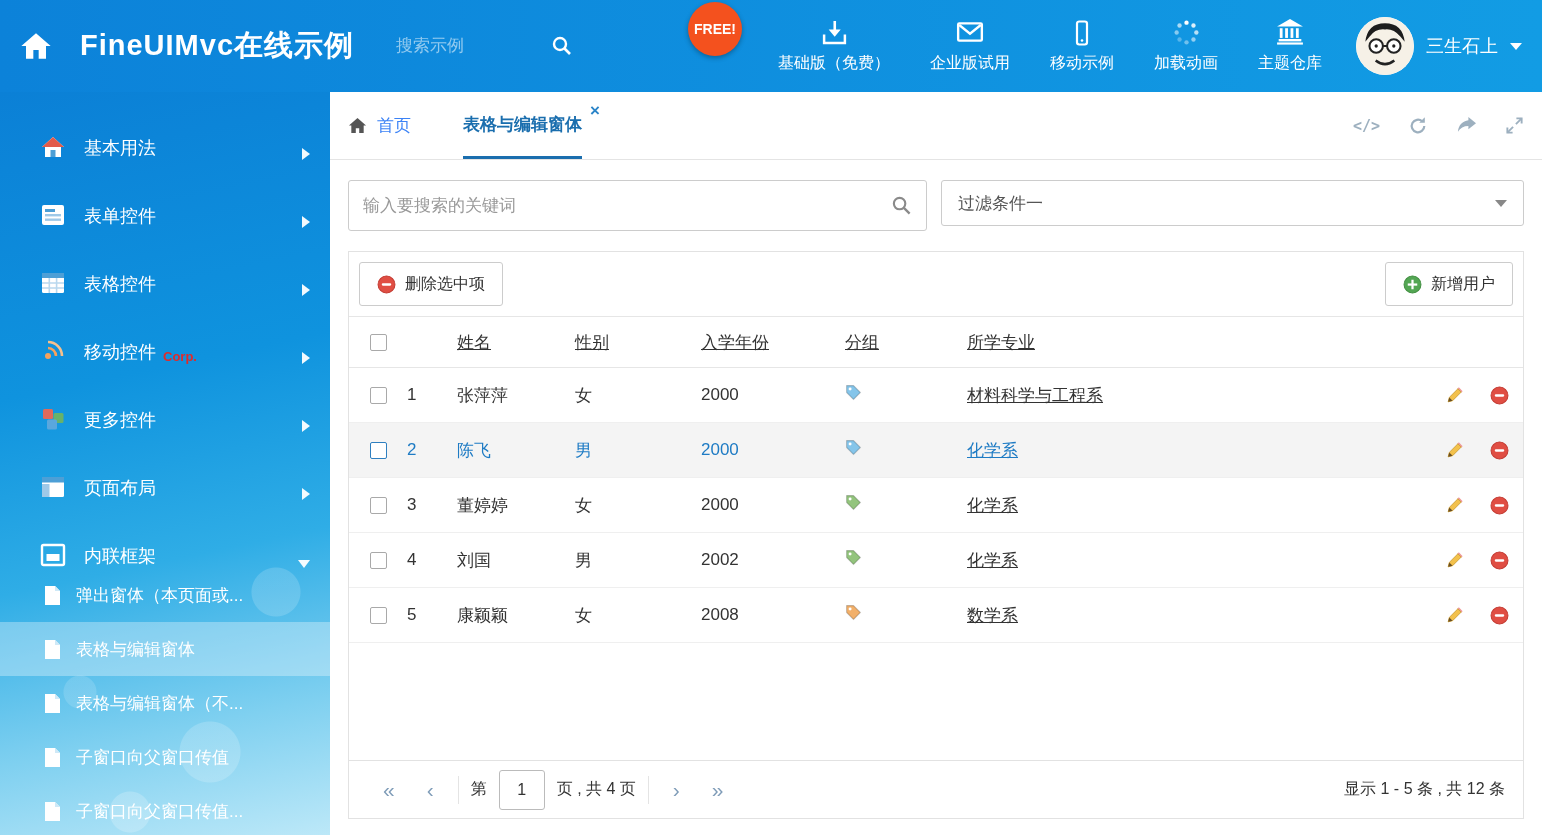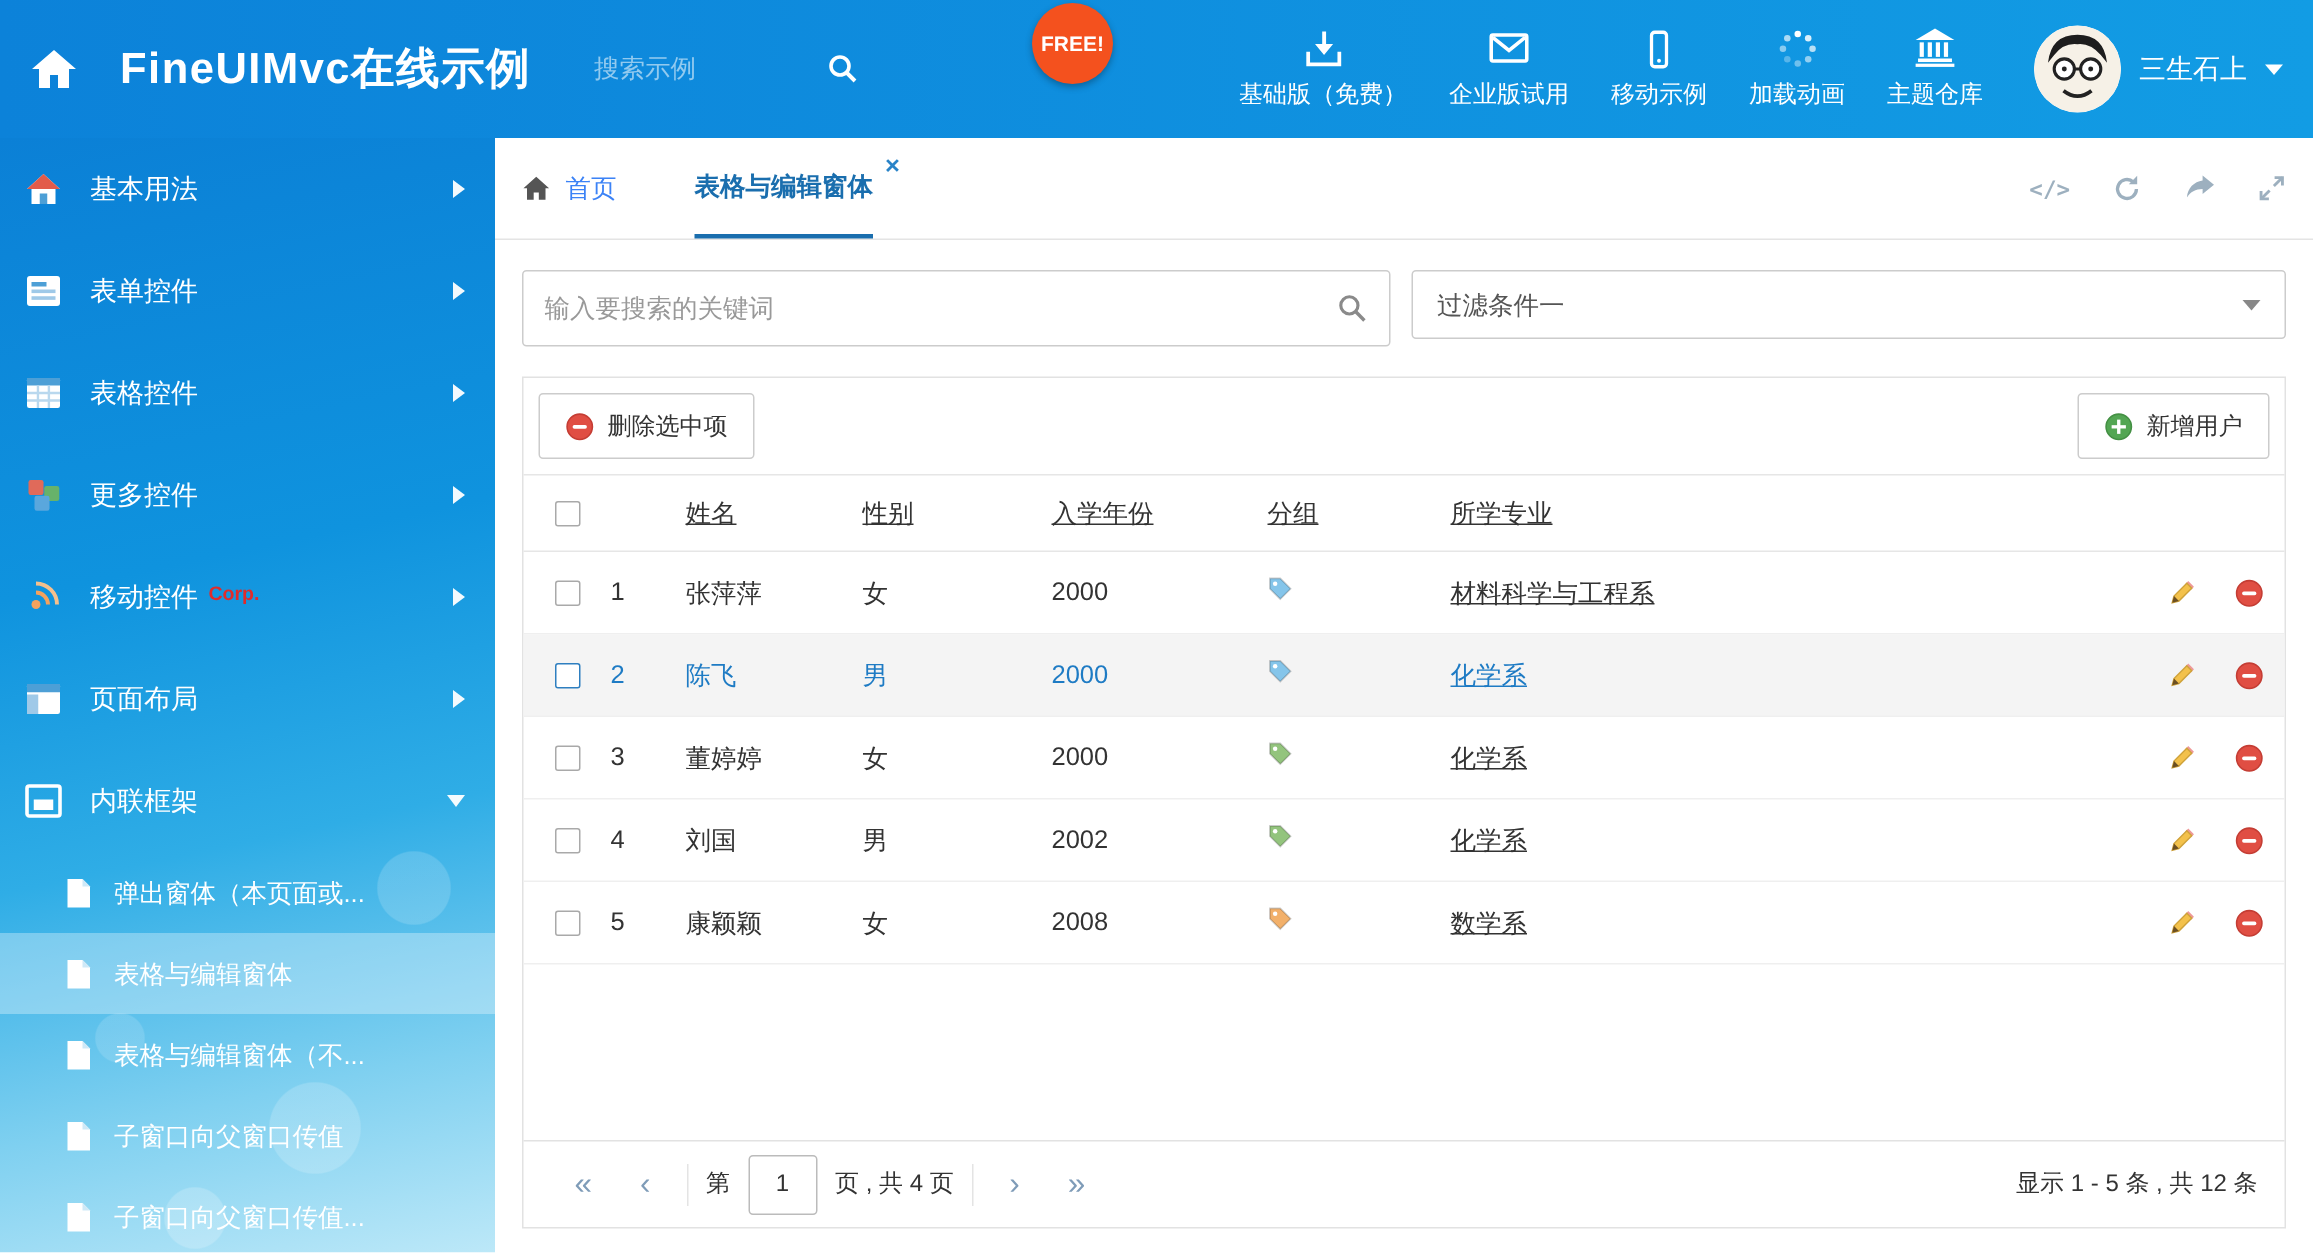--- a/index.html
+++ b/index.html
@@ -11,37 +11,37 @@
     background:linear-gradient(90deg,#0c82d9,#129ce4); color:#fff;
     display:flex; align-items:center; padding:0 20px; z-index:5; }
   .hicon { width:32px; height:32px; display:inline-flex; }
   .title { font-size:29px; font-weight:bold; margin-left:28px; letter-spacing:1px; }
   .hsearch { margin-left:42px; display:flex; align-items:center; gap:10px; }
   .hsearch input { background:transparent; border:none; outline:none; color:#fff; font-size:17px; width:145px; }
   .hsearch input::placeholder { color:rgba(255,255,255,.55); }
   .free { position:absolute; left:688px; top:2px; width:54px; height:54px; border-radius:50%;
     background:#f4511e; display:flex; align-items:center; justify-content:center;
     font-size:14px; font-weight:bold; box-shadow:0 2px 5px rgba(0,0,0,.3); z-index:6; }
-  .hnav { margin-left:auto; display:flex; gap:28px; margin-right:34px; }
+  .hnav { margin-left:auto; display:flex; gap:40px; margin-right:34px; }
   .hnav-item { display:flex; flex-direction:column; align-items:center; gap:7px; font-size:16px; cursor:pointer; }
   .nicon { height:28px; display:inline-flex; align-items:flex-end; }
   .user { display:flex; align-items:center; gap:12px; cursor:pointer; }
   .avatar { width:58px; height:58px; border-radius:50%; overflow:hidden; background:#fff; flex:none; }
   .uname { font-size:18px; }
   .wcaret { width:0; height:0; border-left:6px solid transparent; border-right:6px solid transparent; border-top:7px solid #fff; }
 
   
   .sidebar { position:absolute; top:92px; left:0; width:330px; height:743px; color:#fff;
     background:
       radial-gradient(circle at 276px 500px, rgba(255,255,255,.16) 0 24px, transparent 25px),
       radial-gradient(circle at 80px 600px, rgba(255,255,255,.14) 0 16px, transparent 17px),
       radial-gradient(circle at 210px 660px, rgba(255,255,255,.18) 0 30px, transparent 31px),
       radial-gradient(circle at 130px 720px, rgba(255,255,255,.2) 0 20px, transparent 21px),
       linear-gradient(168deg,#0b80d6 0%,#0f93de 38%,#2fade6 62%,#7fd0f0 83%,#bce8f8 100%); }
-  .sitem { height:68px; display:flex; align-items:center; padding:0 20px 0 16px; font-size:18px; cursor:pointer; }
+  .sitem { height:68px; display:flex; align-items:flex-end; padding:0 20px 0 40px; font-size:18px; cursor:pointer; }
   .sicon { width:26px; height:26px; margin-right:18px; flex:none; display:inline-flex; }
   .arrow-r { margin-left:auto; width:0; height:0; border-top:6px solid transparent; border-bottom:6px solid transparent; border-left:8px solid #fff; opacity:.95; }
   .arrow-d { margin-left:auto; width:0; height:0; border-left:6px solid transparent; border-right:6px solid transparent; border-top:8px solid #fff; opacity:.95; }
   .corp { color:#e02b2b; font-size:13px; font-weight:bold; margin-left:7px; margin-top:-6px; }
   .subitem { height:54px; display:flex; align-items:center; padding-left:44px; font-size:17px; cursor:pointer; }
   .subitem.active { background:rgba(255,255,255,.32); }
   .ficon { width:17px; height:21px; margin-right:15px; flex:none; display:inline-flex; }
 
   
   .main { position:absolute; left:330px; top:92px; width:1212px; height:743px; background:#fff; display:flex; flex-direction:column; }
@@ -227,39 +227,39 @@
           <path d="M2 13 h22 M2 18 h22 M9.3 8 v15 M16.6 8 v15" stroke="#b9d8ee" stroke-width="1.6"></path>
         </svg>
     </span>
     <span>表格控件</span>
     <span class="arrow-r"></span>
   </div>
 
   <div class="sitem">
     <span class="sicon">
       <svg viewBox="0 0 26 26" width="26" height="26">
+          <circle cx="8" cy="18" r="3" fill="#f5a25d"></circle>
+          <path d="M8 10 a8 8 0 0 1 8 8" fill="none" stroke="#f5a25d" stroke-width="2.6"></path>
+          <path d="M8 4 a14 14 0 0 1 14 14" fill="none" stroke="#f5c08d" stroke-width="2.6"></path>
+        </svg>
+    </span>
+    <span>移动控件</span>
+    <span class="corp">Corp.</span>
+    <span class="arrow-r"></span>
+  </div>
+
+  <div class="sitem">
+    <span class="sicon">
+      <svg viewBox="0 0 26 26" width="26" height="26">
           <rect x="3" y="3" width="10" height="10" rx="1.5" fill="#e06a5a"></rect>
           <rect x="13.5" y="7" width="10" height="10" rx="1.5" fill="#67b26a"></rect>
           <rect x="7" y="13.5" width="10" height="10" rx="1.5" fill="#5aa7dd"></rect>
         </svg>
     </span>
     <span>更多控件</span>
-    <span class="arrow-r"></span>
-  </div>
-
-  <div class="sitem">
-    <span class="sicon">
-      <svg viewBox="0 0 26 26" width="26" height="26">
-          <circle cx="8" cy="18" r="3" fill="#f5a25d"></circle>
-          <path d="M8 10 a8 8 0 0 1 8 8" fill="none" stroke="#f5a25d" stroke-width="2.6"></path>
-          <path d="M8 4 a14 14 0 0 1 14 14" fill="none" stroke="#f5c08d" stroke-width="2.6"></path>
-        </svg>
-    </span>
-    <span>移动控件</span>
-    <span class="corp">Corp.</span>
     <span class="arrow-r"></span>
   </div>
 
   <div class="sitem">
     <span class="sicon">
       <svg viewBox="0 0 26 26" width="26" height="26">
           <rect x="2" y="3" width="22" height="20" rx="1.5" fill="#fff"></rect>
           <rect x="2" y="3" width="22" height="5.5" fill="#4d9fd6"></rect>
           <rect x="2" y="10" width="7.5" height="13" fill="#9fc9e8"></rect>
         </svg>

